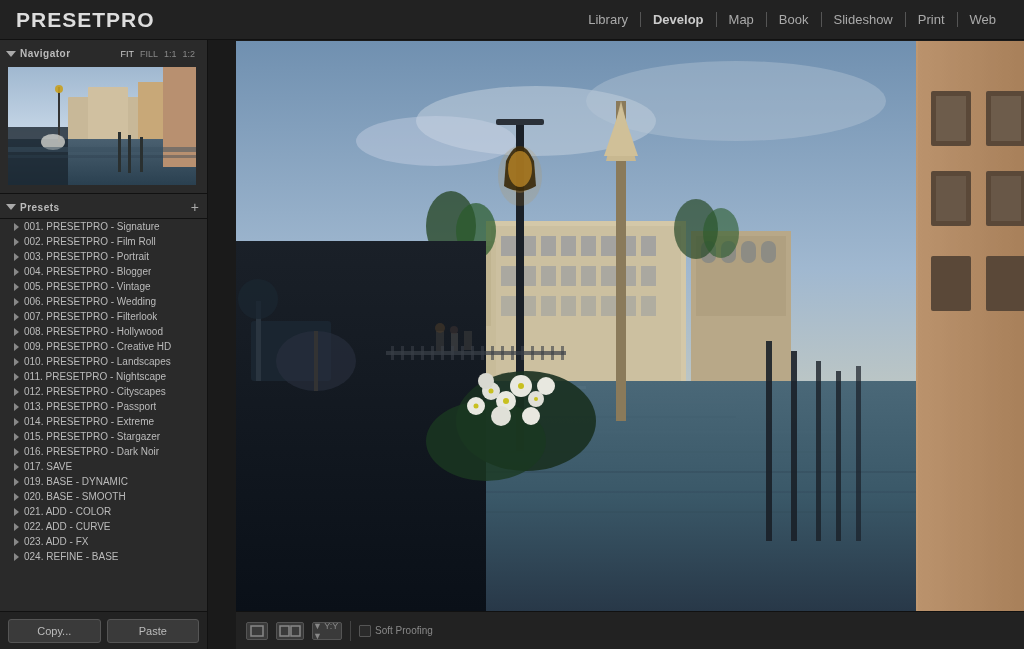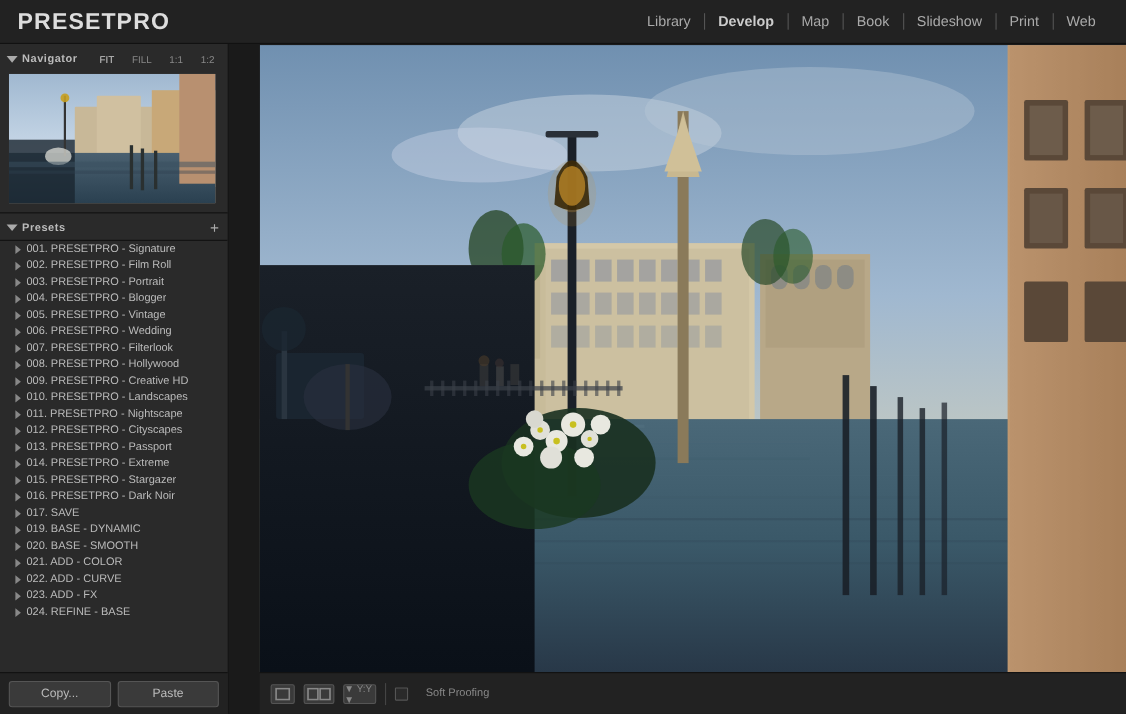--- a/index.html
+++ b/index.html
@@ -79,21 +79,21 @@
     }
     .section-header-title {
       font-size: 10px;
       font-weight: bold;
       color: #bbb;
       letter-spacing: 0.5px;
       flex: 1;
     }
     .section-header-controls {
       display: flex;
-      gap: 16px;
+      gap: 6px;
       align-items: center;
     }
     .nav-ctrl {
       font-size: 9px;
       color: #888;
       cursor: pointer;
     }
     .nav-ctrl.active { color: #ccc; }
     .triangle {
       width: 0; height: 0;
@@ -253,21 +253,21 @@
       font-size: 9px;
     }
     .toolbar-sep {
       width: 1px;
       height: 20px;
       background: #444;
     }
     .soft-proof-toggle {
       display: flex;
       align-items: center;
-      gap: 16px;
+      gap: 4px;
       cursor: pointer;
     }
     .toggle-box {
       width: 12px;
       height: 12px;
       border: 1px solid #555;
       background: #2a2a2a;
       border-radius: 1px;
     }
 

